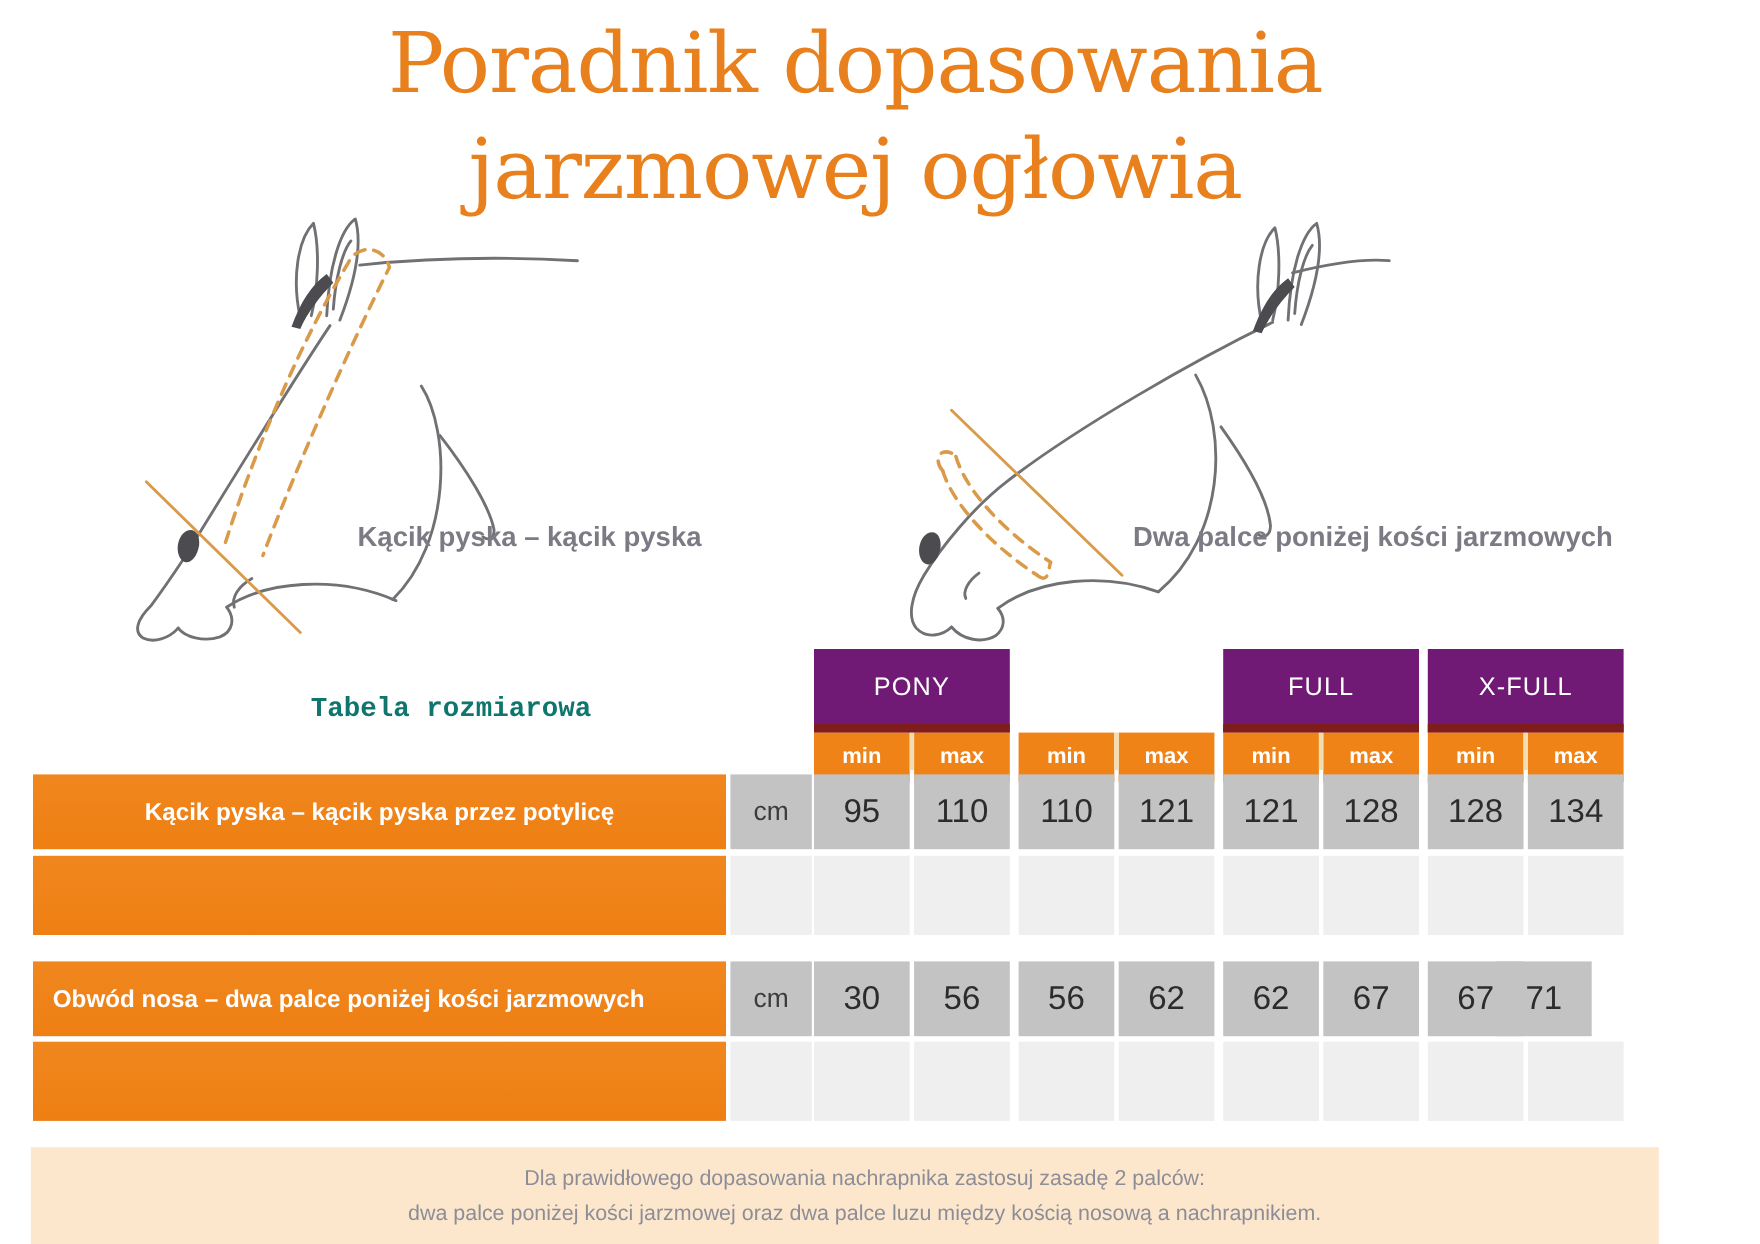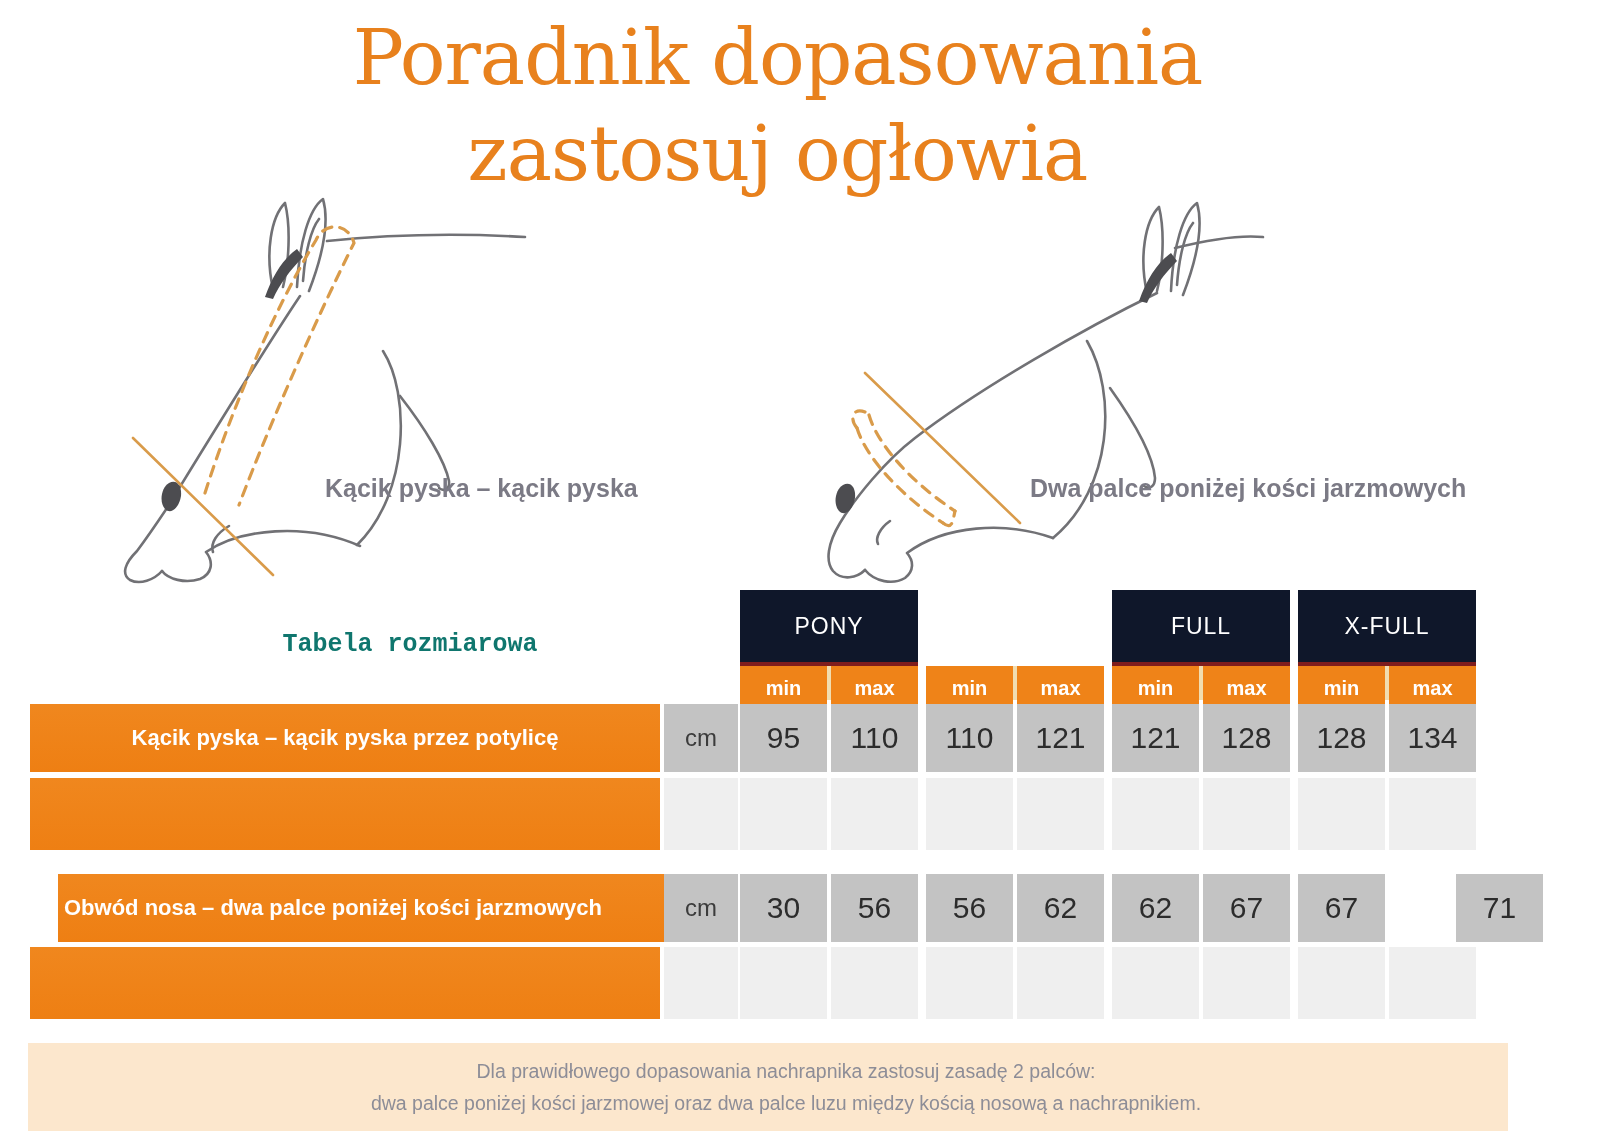--- a/index.html
+++ b/index.html
@@ -8,58 +8,58 @@
   
   .title{position:absolute;left:0;top:10px;width:1555px;text-align:center;
          font-family:"DejaVu Serif","Liberation Serif",serif;font-weight:500;
          color:#e8811d;font-size:76px;line-height:96px;letter-spacing:-1px;}
   
   .caption{position:absolute;font-size:25px;font-weight:bold;color:#7b7a85;white-space:nowrap;}
   
   .tbl-heading{position:absolute;left:110px;top:630px;width:600px;text-align:center;
                font-size:25px;font-weight:bold;color:#0f766e;font-family:Liberation Mono, monospace;}
   
-  .gh{position:absolute;top:590px;height:76px;width:178px;background:#0f172a;
-      border-bottom:4px solid #7f1d1d;box-sizing:border-box;color:#ffffff;
+  .gh{position:absolute;top:590px;height:76px;width:178px;background:#701a75;
+      border-bottom:8px solid #7f1d1d;box-sizing:border-box;color:#ffffff;
       display:flex;align-items:center;justify-content:center;font-size:23px;letter-spacing:1px;}
   
   .sub{position:absolute;top:666px;height:45px;width:87px;background:#ef8318;color:#ffffff;
        display:flex;align-items:center;justify-content:center;font-size:20px;font-weight:bold;}
   .subdiv{position:absolute;top:666px;height:34px;width:4px;background:#f1ddb0;}
   
   .vc{position:absolute;width:87px;background:#c3c3c3;color:#2c2c2c;
       display:flex;align-items:center;justify-content:center;font-size:30px;}
   .unit{position:absolute;left:664px;width:74px;background:#c3c3c3;color:#3c3c3c;
         display:flex;align-items:center;justify-content:center;font-size:24px;}
   .ec{position:absolute;background:#efefef;}
   .r1{top:704px;height:68px;} .r2{top:778px;height:72px;}
   .r3{top:874px;height:68px;} .r4{top:947px;height:72px;}
   
   .lr{position:absolute;left:30px;width:630px;background:linear-gradient(180deg,#f0871e,#ee7f13);
       color:#ffffff;font-weight:bold;font-size:22px;display:flex;align-items:center;}
   .lr.center{justify-content:center;}
-  .lr.padded{padding-left:6px;box-sizing:border-box;margin-left:28px;}
+  .lr.padded{padding-left:18px;box-sizing:border-box;}
   
   .footer{position:absolute;left:28px;top:1043px;width:1480px;height:88px;background:#fce7cd;
           color:#8d8d97;font-size:19.5px;line-height:32px;text-align:center;
           padding-top:12px;box-sizing:border-box;padding-left:36px;}
   svg{position:absolute;}
   .outline{fill:none;stroke:#717175;stroke-width:2.6;stroke-linecap:round;stroke-linejoin:round;}
   .tan{fill:none;stroke:#d99b4a;stroke-width:2.6;stroke-linecap:round;}
   .tandash{fill:none;stroke:#d99b4a;stroke-width:3.2;stroke-linecap:round;stroke-dasharray:10 8;}
   .dark{fill:#4c4c50;stroke:none;}
 </style>
 </head>
 <body>
 
 <div class="page">
 
   <h1 class="title" style="margin:0;">
     <div>Poradnik dopasowania</div>
-    <div>zastosuj ogłowia</div>
+    <div>jarzmowej ogłowia</div>
   </h1>
 
   <svg style="left:105px;top:193px;" width="570" height="400" viewBox="0 0 570 400">
     <path class="outline" d="M195,103 C160,155 105,245 62,315 C50,333 38,350 32,358 C20,370 16,381 25,387 C35,392 49,387 57,378"></path>
     <path class="outline" d="M57,378 C63,386 80,391 95,386 C107,381 109,369 101,359 C135,336 200,329 255,353"></path>
     <path class="outline" d="M124,333 C112,340 105,350 108,359"></path>
     <path class="outline" d="M278,158 C305,200 305,300 252,352"></path>
     <path class="outline" d="M295,203 C320,235 340,268 344,288 C345,296 339,299 334,295"></path>
     <path class="outline" d="M222,48 C280,42 350,40 420,44"></path>
     <path class="outline" d="M168,96 C160,60 166,24 180,10 C186,34 184,70 178,94"></path>
@@ -136,21 +136,21 @@
 
   <div class="lr padded r3">Obwód nosa – dwa palce poniżej kości jarzmowych</div>
   <div class="unit r3">cm</div>
   <div class="vc r3" style="left:740px;">30</div>
   <div class="vc r3" style="left:831px;">56</div>
   <div class="vc r3" style="left:926px;">56</div>
   <div class="vc r3" style="left:1017px;">62</div>
   <div class="vc r3" style="left:1112px;">62</div>
   <div class="vc r3" style="left:1203px;">67</div>
   <div class="vc r3" style="left:1298px;">67</div>
-  <div class="vc r3" style="left:1456px;">71</div>
+  <div class="vc r3" style="left:1360px;">71</div>
 
   <div class="lr r4"></div>
   <div class="ec r4" style="left:664px;width:74px;"></div>
   <div class="ec r4" style="left:740px;width:87px;"></div>
   <div class="ec r4" style="left:831px;width:87px;"></div>
   <div class="ec r4" style="left:926px;width:87px;"></div>
   <div class="ec r4" style="left:1017px;width:87px;"></div>
   <div class="ec r4" style="left:1112px;width:87px;"></div>
   <div class="ec r4" style="left:1203px;width:87px;"></div>
   <div class="ec r4" style="left:1298px;width:87px;"></div>

